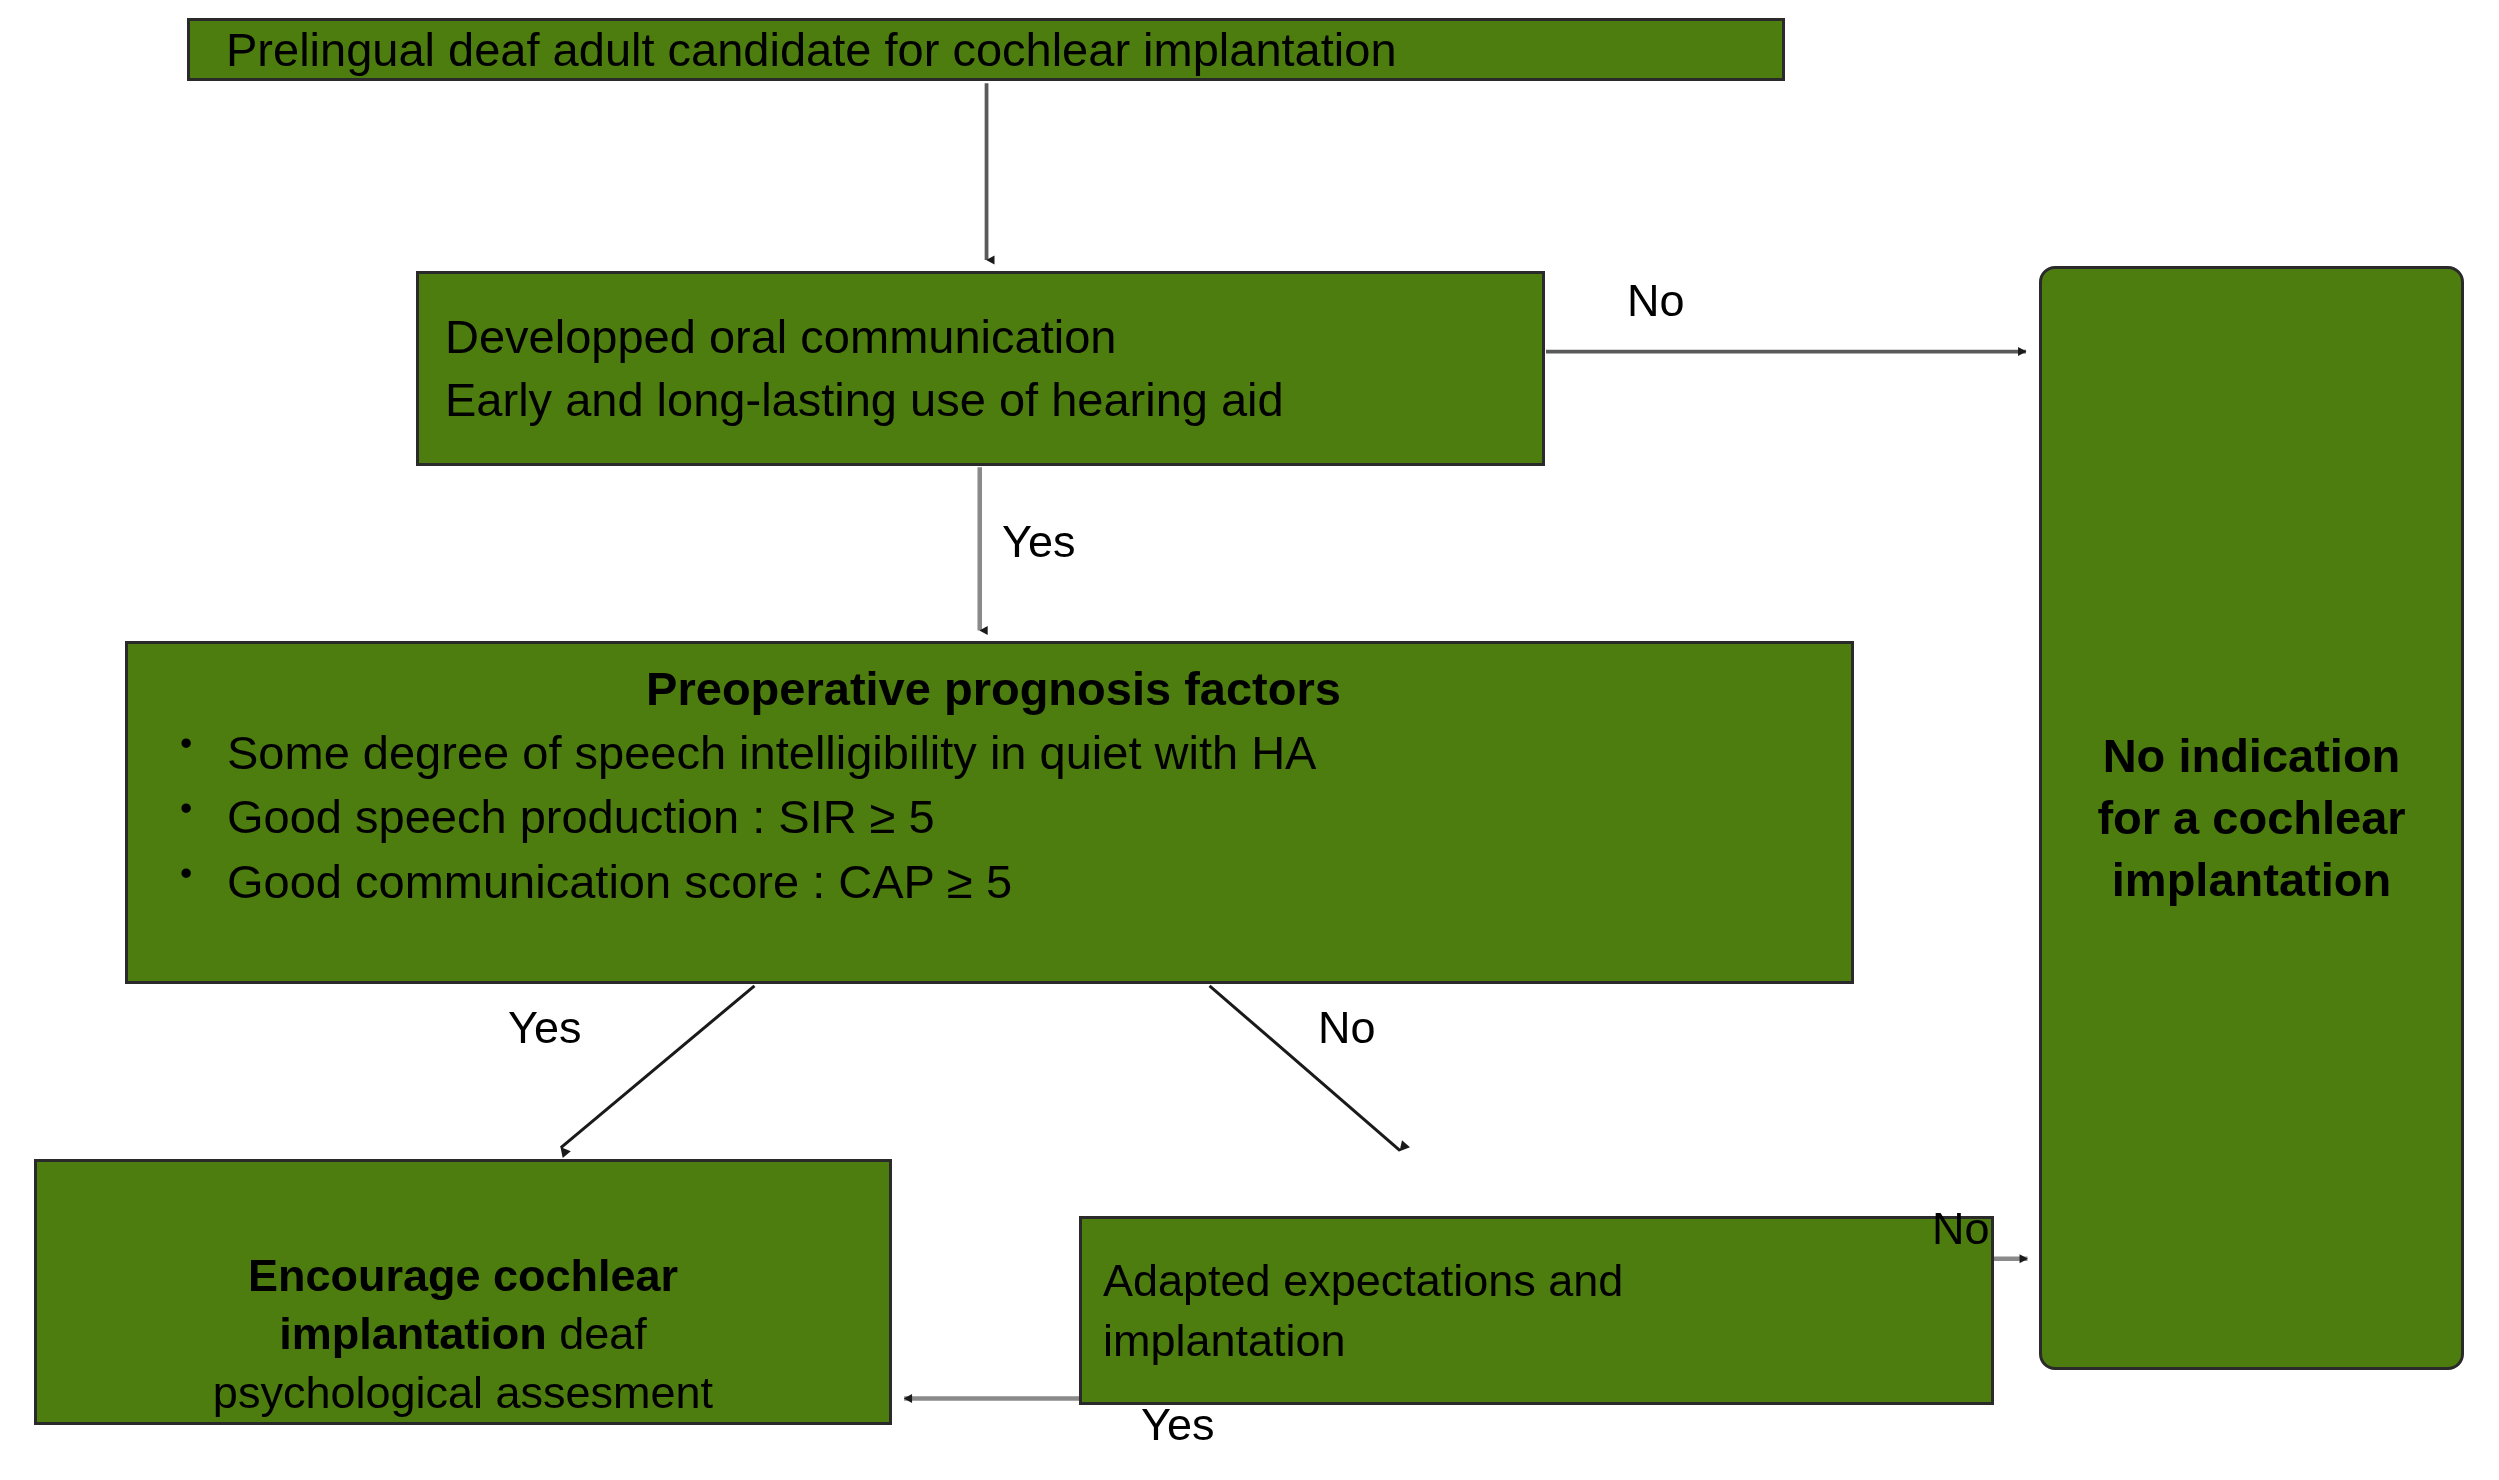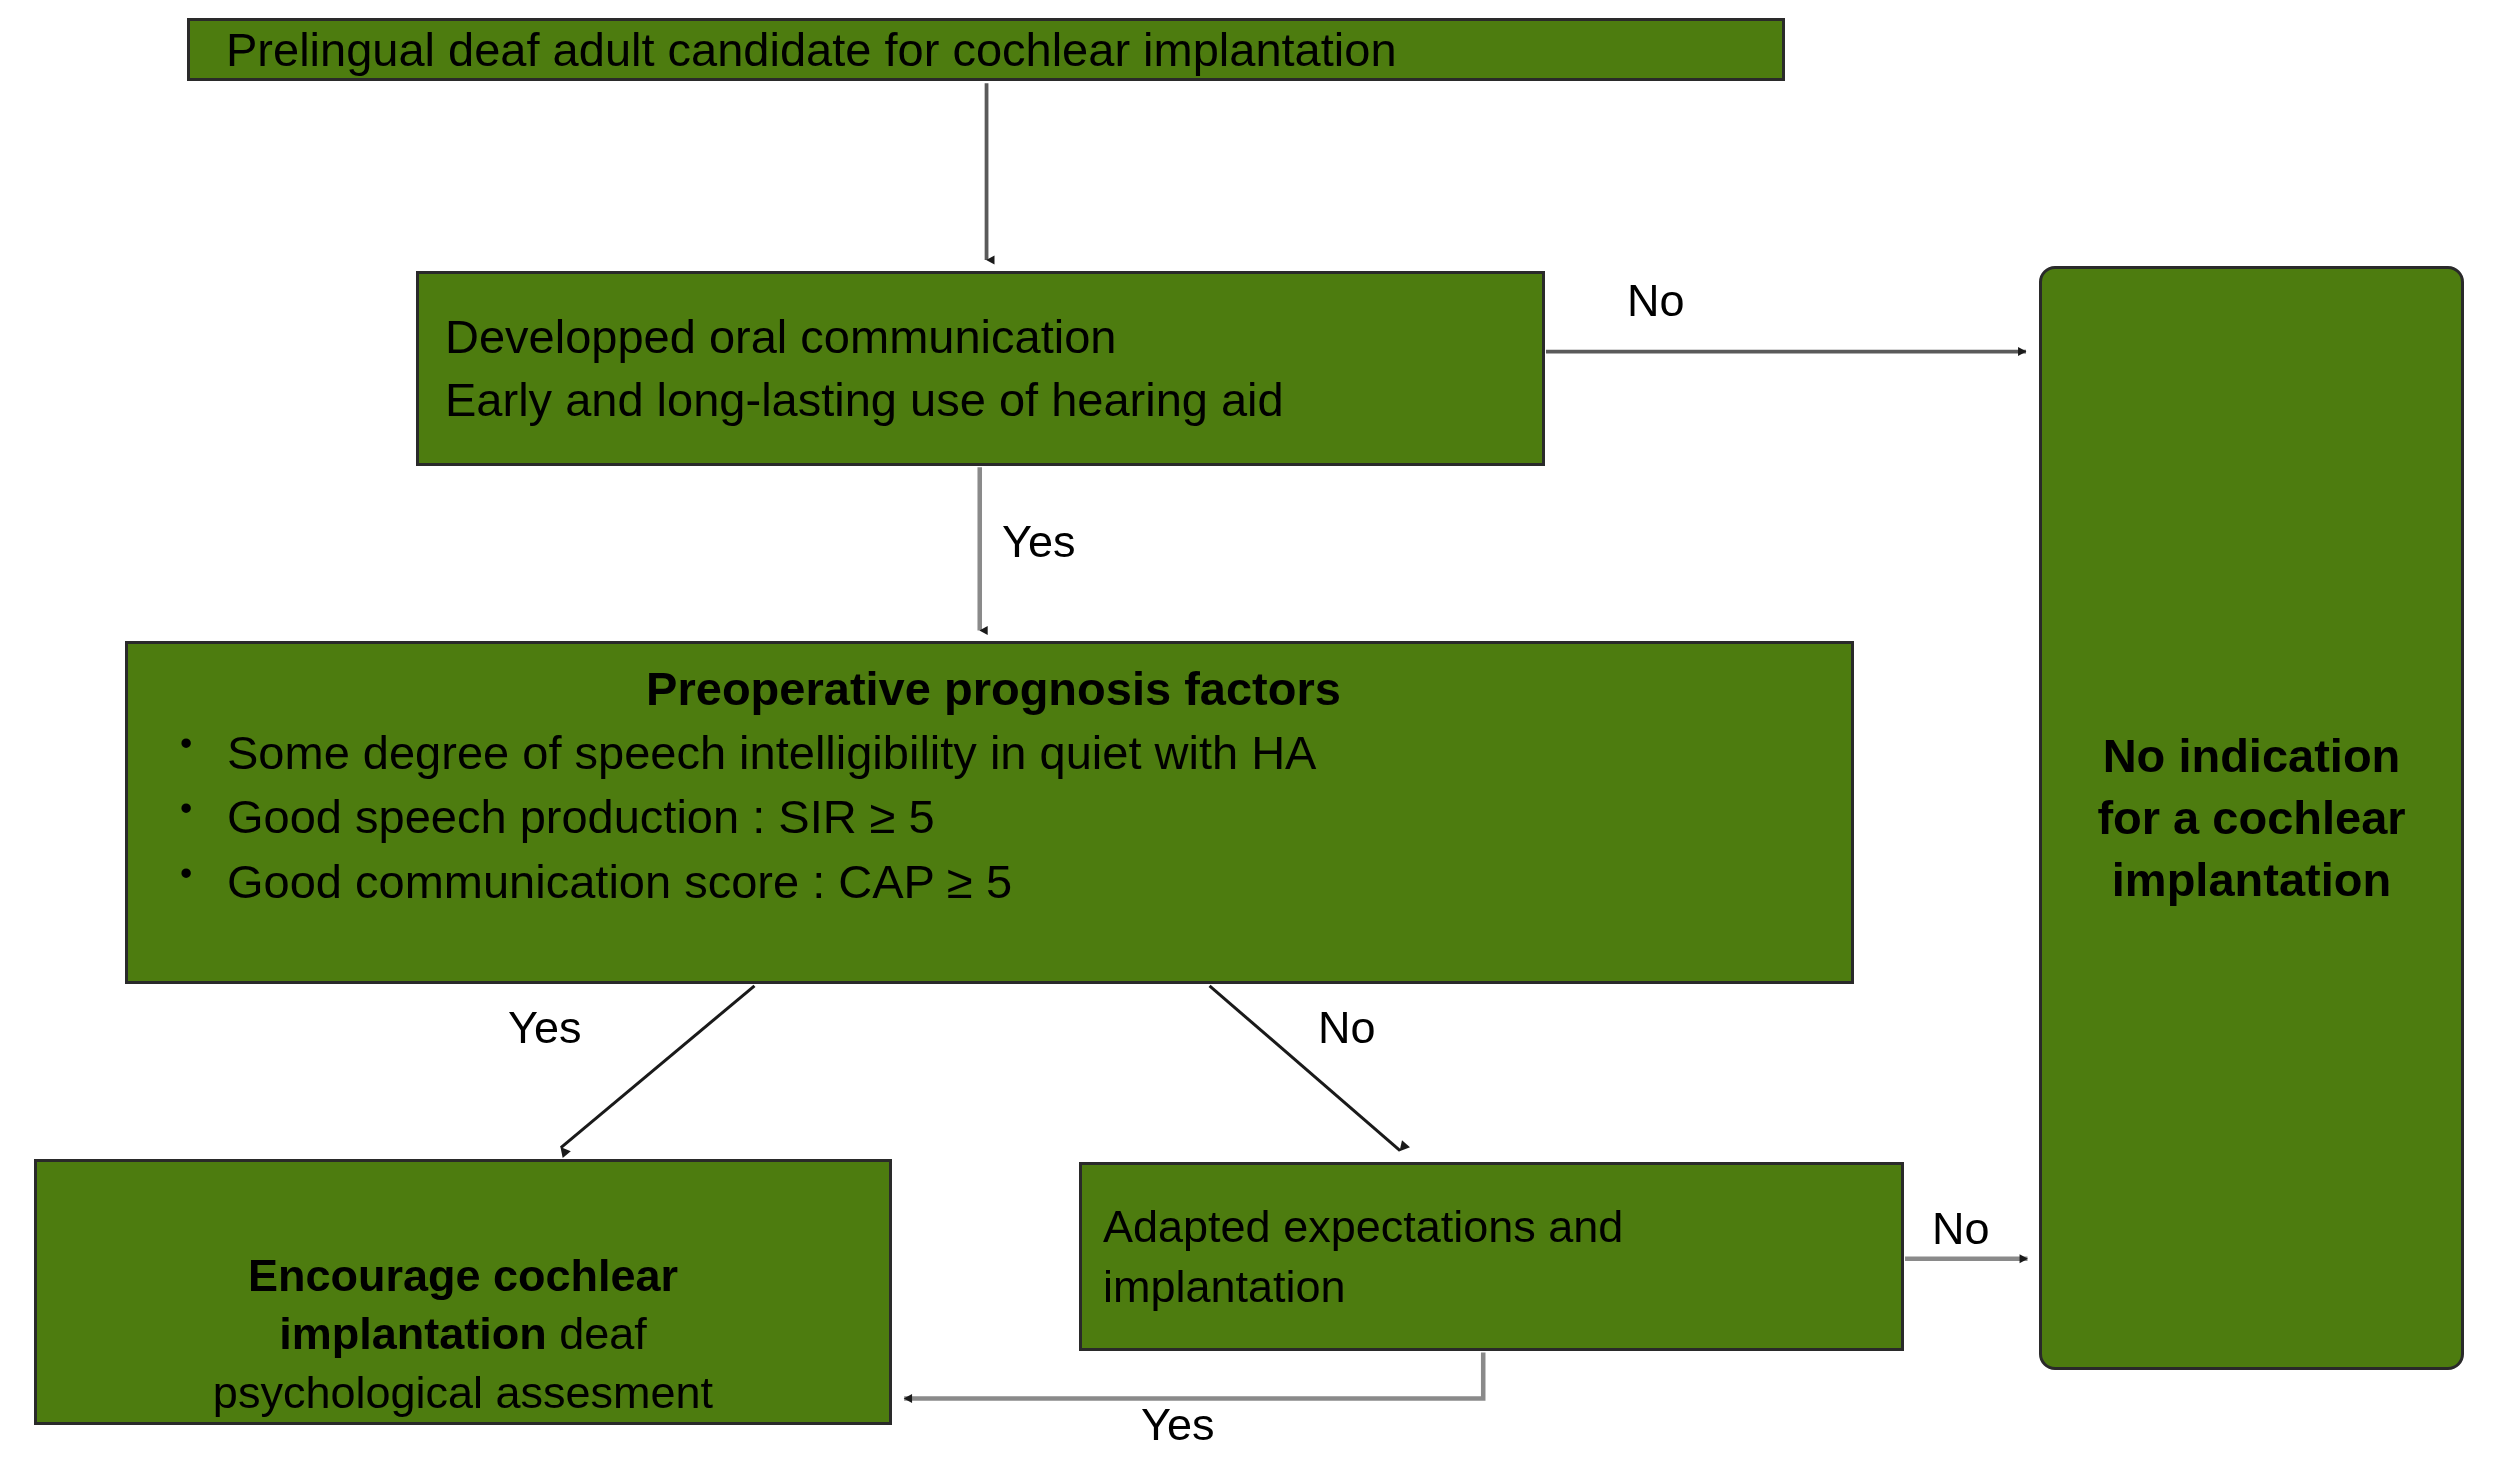--- a/index.html
+++ b/index.html
@@ -119,22 +119,22 @@
   #node-encourage .line {
     font-size: 45px;
     line-height: 1.30;
     text-align: center;
   }
   #node-encourage .b { font-weight: bold; }
 
   
   #node-adapted {
     left: 1079px;
-    top: 1162px;
-    width: 825px;
+    top: 1216px;
+    width: 915px;
     height: 189px;
     align-items: flex-start;
     justify-content: center;
   }
   #node-adapted .line {
     font-size: 45px;
     line-height: 1.33;
     padding-left: 21px;
   }
 

